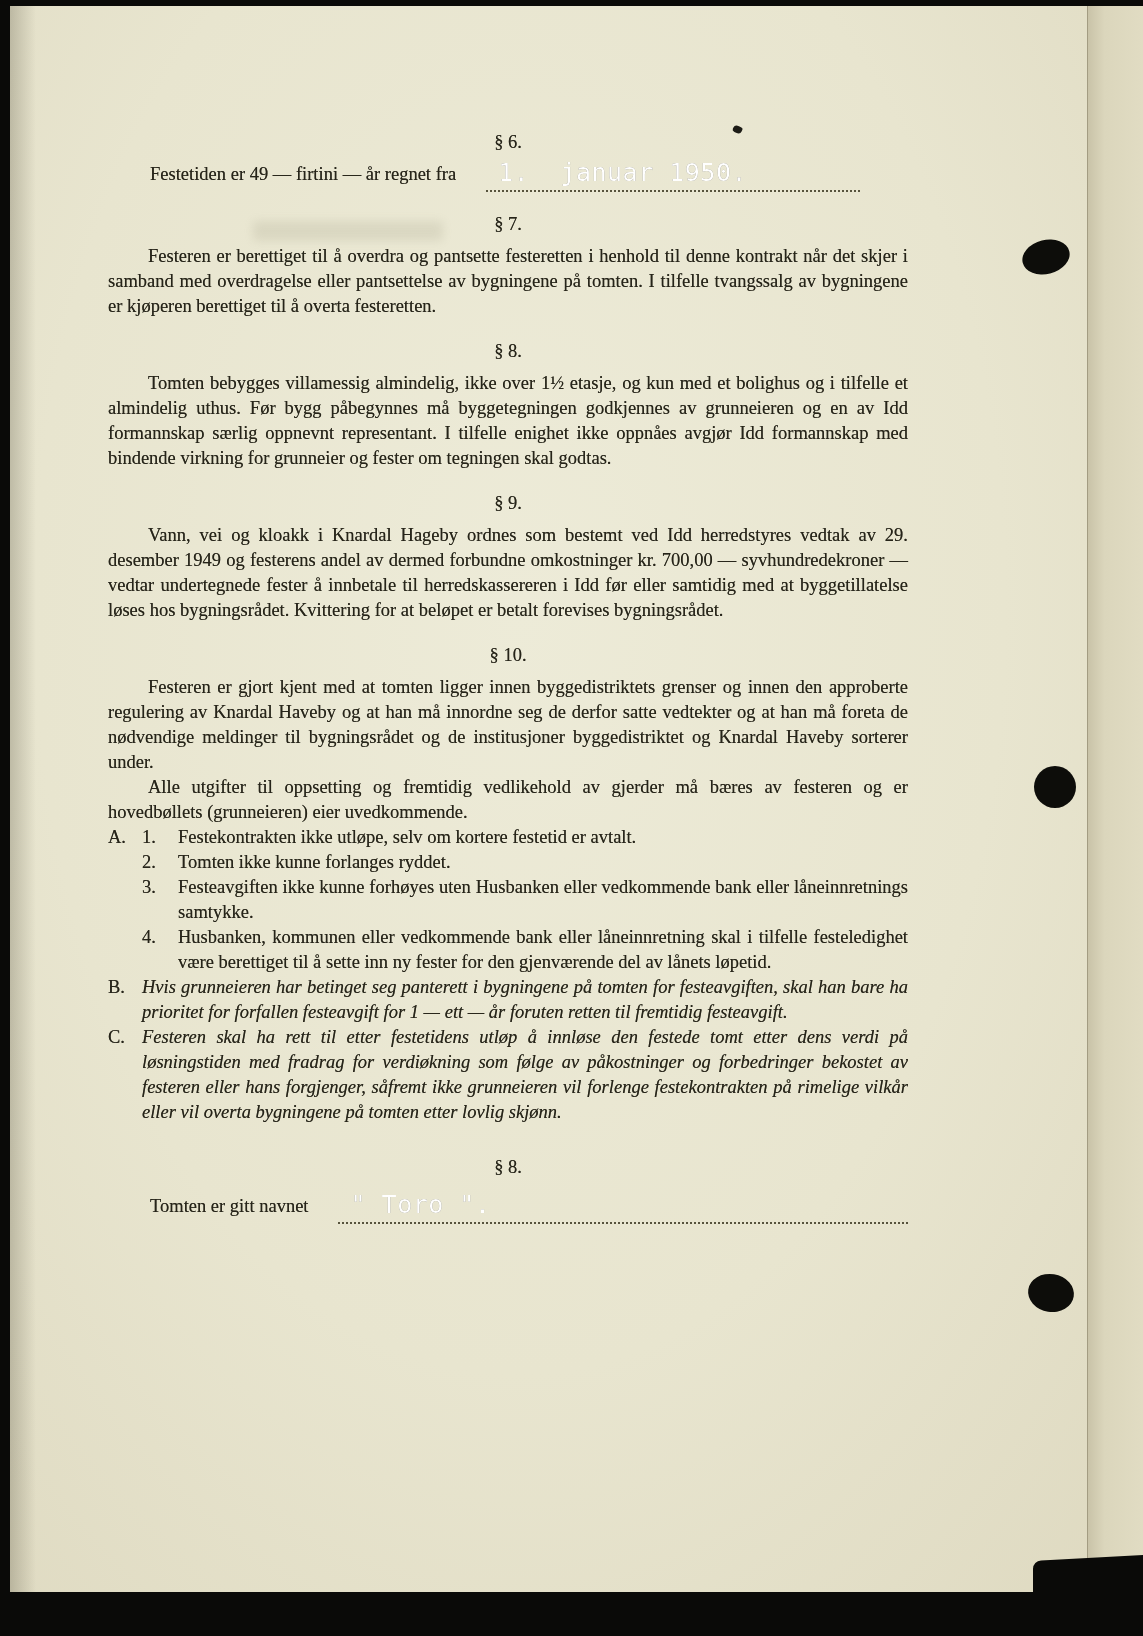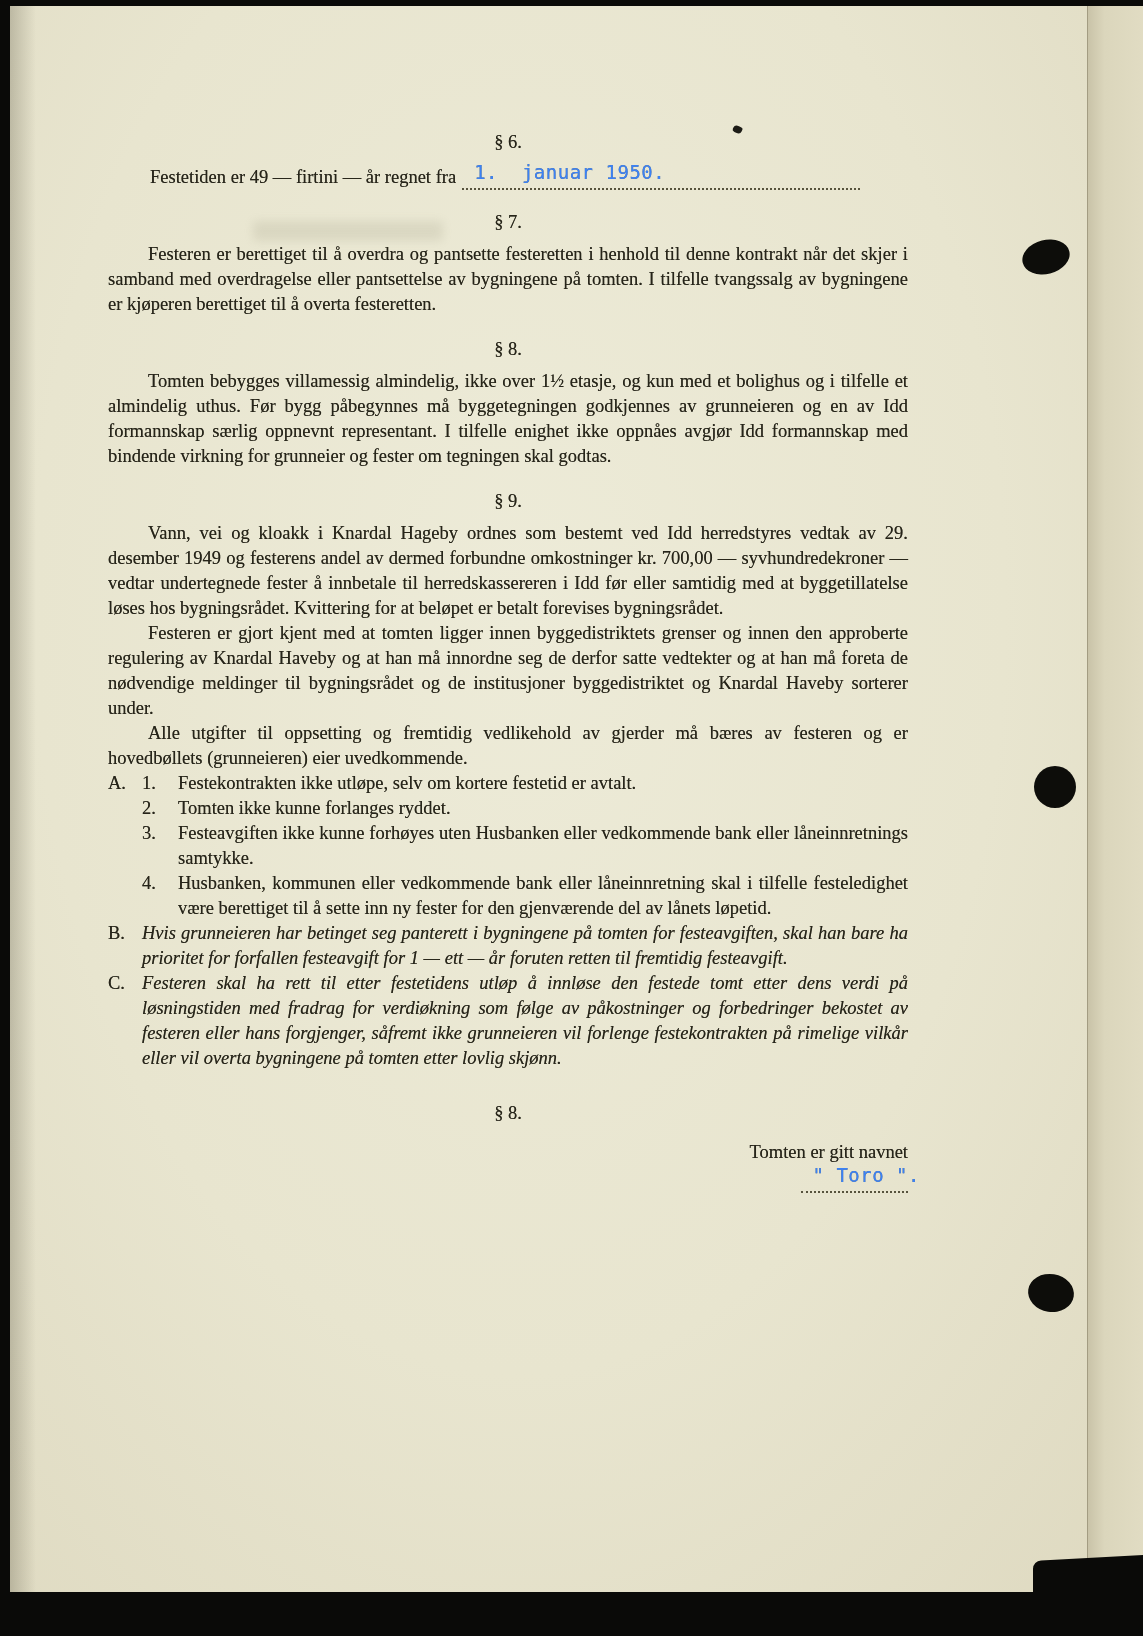--- a/index.html
+++ b/index.html
@@ -52,30 +52,30 @@
     color:#262419;
     text-align:justify;
     text-shadow:0 0 0.4px rgba(40,38,28,0.65);
   }
   .sec-heading { text-align:center; margin:20px 0 7px; }
   .sec-heading.first { margin-top:0; }
   .sec-heading.mt-lg { margin-top:30px; }
   .para { text-indent:40px; }
 
   
-  .fill-line { display:flex; align-items:flex-end; margin-top:2px; }
+  .fill-line { display:flex; align-items:flex-start; margin-top:2px;gap:24px; }
   .fill-line .lead { margin-left:42px; white-space:nowrap; }
   .fill { flex:1; border-bottom:2px dotted #57533d; margin-left:6px; position:relative; }
   .fill-s6 { margin-right:48px; }
   .typed {
     font-family:"DejaVu Sans Mono", monospace;
-    font-size:19px; letter-spacing:0.5px; white-space:pre; color:#3b82f6;
+    font-size:25px; letter-spacing:0.5px; white-space:pre; color:#ffffff;
     position:relative; top:-2px; left:12px; display:inline-block;
   }
-  .toro-line { margin-top:14px;flex-direction:column; }
+  .toro-line { margin-top:14px; }
 
   
   .list-row { display:grid; grid-template-columns:34px 36px 1fr; }
   .list-row .m1, .list-row .m2 { text-align:left; }
   .list-row .item-text { text-align:justify; }
   .list-row.wide .item-text { grid-column:2 / 4;font-style:italic; }
 </style>
 </head>
 <body>
 
@@ -105,20 +105,21 @@
     <div class="sec-heading">§ 8.</div>
     <p class="para">Tomten bebygges villamessig almindelig, ikke over 1½ etasje, og kun med et bolighus og i tilfelle et almindelig uthus. Før bygg påbegynnes må byggetegningen godkjennes av grunneieren og en av Idd formannskap særlig oppnevnt representant. I tilfelle enighet ikke oppnåes avgjør Idd formannskap med bindende virkning for grunneier og fester om tegningen skal godtas.</p>
   </section>
 
   <section>
     <div class="sec-heading">§ 9.</div>
     <p class="para">Vann, vei og kloakk i Knardal Hageby ordnes som bestemt ved Idd herredstyres vedtak av 29. desember 1949 og festerens andel av dermed forbundne omkostninger kr. 700,00 — syvhundredekroner — vedtar undertegnede fester å innbetale til herredskassereren i Idd før eller samtidig med at byggetillatelse løses hos bygningsrådet. Kvittering for at beløpet er betalt forevises bygningsrådet.</p>
   </section>
 
   <section>
+    <div class="sec-heading">§ 10.</div>
   </section>
 
   <section>
     <p class="para">Festeren er gjort kjent med at tomten ligger innen byggedistriktets grenser og innen den approberte regulering av Knardal Haveby og at han må innordne seg de derfor satte vedtekter og at han må foreta de nødvendige meldinger til bygningsrådet og de institusjoner byggedistriktet og Knardal Haveby sorterer under.</p>
     <p class="para">Alle utgifter til oppsetting og fremtidig vedlikehold av gjerder må bæres av festeren og er hovedbøllets (grunneieren) eier uvedkommende.</p>
   </section>
 
   <section>
 
     <div class="list-row">

